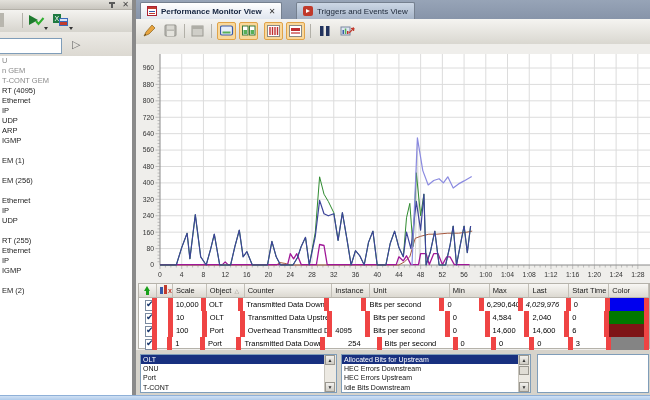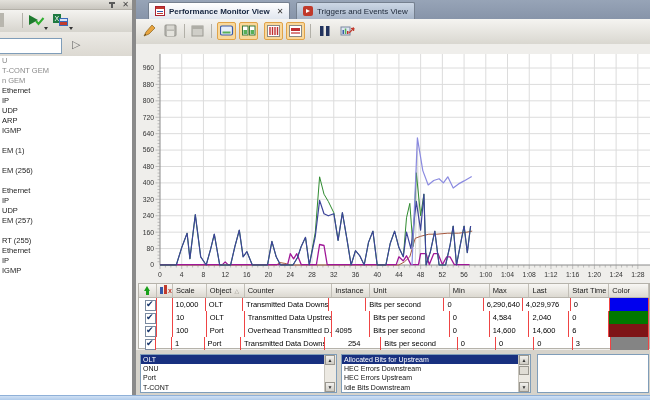--- a/index.html
+++ b/index.html
@@ -63,21 +63,21 @@
   .tsep{position:absolute;top:5px;width:1px;height:14px;background:#b2b0a8;}
 
   #chart-wrap{position:absolute;left:0;top:44px;width:514px;height:239px;background:#efeeeb;}
 
   
   #counter-table{position:absolute;left:2px;top:283px;width:512px;height:66px;background:#fff;
       border:1px solid #b5b2aa;box-sizing:border-box;font-size:7.5px;}
   .trow{display:flex;height:13px;line-height:13px;}
   .trow.head{background:linear-gradient(#f8f7f4,#dcd9d1);border-bottom:1px solid #b8b5ad;
       height:13px;color:#1a1a1a;}
-  .tcell{box-sizing:border-box;padding:0 3px;white-space:nowrap;overflow:hidden;border-right:1px solid #ef4444;}
+  .tcell{box-sizing:border-box;padding:0 3px;white-space:nowrap;overflow:hidden;border-right:5px solid #ef4444;}
   .trow.head .tcell{border-right:1px solid #c2bfb7;}
   .cb{width:9px;height:9px;background:#fff;border:1px solid #7a8aa0;margin:1.5px 0 0 3px;
       position:relative;box-sizing:content-box;}
   .cb::after{content:"✔";position:absolute;left:0px;top:-3px;font-size:9px;color:#17356b;}
   .up-arrow{width:0;height:0;border-left:3.5px solid transparent;border-right:3.5px solid transparent;
       border-bottom:5px solid #19a019;margin:2px auto 0;position:relative;}
   .up-stem{width:3px;height:4px;background:#19a019;margin:0 auto;}
   .sorticon{position:relative;width:11px;height:10px;margin:1px auto 0;}
   .sorticon .b1{position:absolute;left:0;top:2px;width:3px;height:7px;background:#3558a8;}
   .sorticon .b2{position:absolute;left:4px;top:0px;width:3px;height:9px;background:#c23b2e;}
@@ -138,52 +138,53 @@
           </svg>
         <span class="dd"></span>
       </span>
     </div>
     <div class="lp-search">
       <input class="lp-input" value="" style="">
       <button class="lp-run">▷</button>
     </div>
     <div class="lp-tree" id="tree">
         <div class="tree-item dim">U</div>
+        <div class="tree-item dim">n GEM</div>
         <div class="tree-item dim">T-CONT GEM</div>
-        <div class="tree-item dim">n GEM</div>
+        <div class="tree-item">RT (4095)</div>
         <div class="tree-item">Ethernet</div>
         <div class="tree-item">IP</div>
         <div class="tree-item">UDP</div>
         <div class="tree-item">ARP</div>
         <div class="tree-item">IGMP</div>
         <div class="tree-item"></div>
         <div class="tree-item">EM (1)</div>
         <div class="tree-item"></div>
         <div class="tree-item">EM (256)</div>
         <div class="tree-item"></div>
         <div class="tree-item">Ethernet</div>
         <div class="tree-item">IP</div>
         <div class="tree-item">UDP</div>
-        <div class="tree-item">EM (257)</div>
         <div class="tree-item"></div>
         <div class="tree-item">RT (255)</div>
         <div class="tree-item">Ethernet</div>
         <div class="tree-item">IP</div>
         <div class="tree-item">IGMP</div>
         <div class="tree-item"></div>
+        <div class="tree-item">EM (2)</div>
       </div>
   </aside>
 
   <div id="splitter"></div>
   <div id="lp-statusbar"></div>
 
   <main id="main">
 
     <div id="tabstrip">
-        <div class="tab active" style="left: 12px;">
+        <div class="tab active" style="left: 4px;">
           <span class="tabicon">
             <span class="ti-frame"></span>
             <span class="ti-bar"></span>
             <span class="ti-l1"></span>
             <span class="ti-l2"></span>
           </span>
           <span>Performance Monitor View</span>
           <span class="tab-close">✕</span>
         </div>
         <div class="tab inactive" style="left: 160px;">
@@ -526,21 +527,21 @@
             <div class="cb"></div>
           </div>
           <div class="tcell" style="width: 16px;"></div>
           <div class="tcell" style="width: 34px;">10,000</div>
           <div class="tcell" style="width: 38px;">OLT</div>
           <div class="tcell" style="width: 88px;">Transmitted Data Downs...</div>
           <div class="tcell" style="width: 38px;"></div>
           <div class="tcell" style="width: 80px;">Bits per second</div>
           <div class="tcell" style="width: 40px;">0</div>
           <div class="tcell" style="width: 40px;">6,290,640</div>
-          <div class="tcell" style="width: 49px;">4,029,976</div>
+          <div class="tcell" style="width: 49px; font-style: italic;">4,029,976</div>
           <div class="tcell" style="width: 40px;">0</div>
           <div class="tcell colorcell" style="width: 40px;">
             <div class="colorswatch" style="background: rgb(0, 0, 238);"></div>
           </div>
         </div>
         <div class="trow">
           <div class="tcell" style="width: 18px;">
             <div class="cb"></div>
           </div>
           <div class="tcell" style="width: 16px;"></div>

